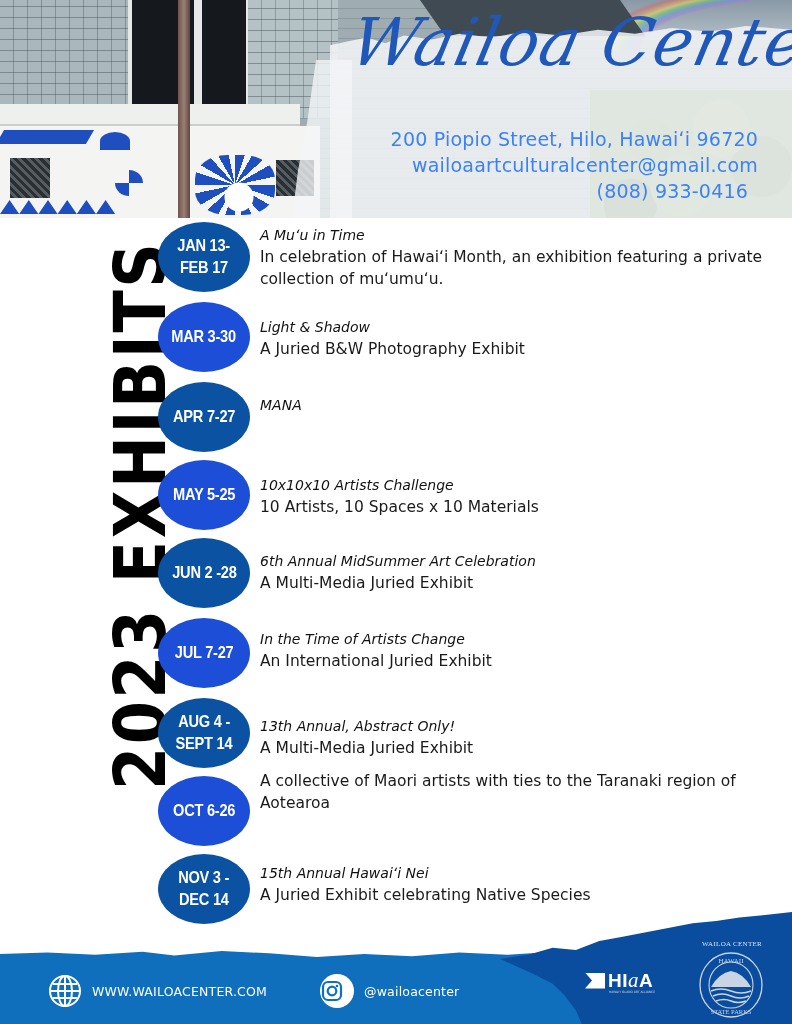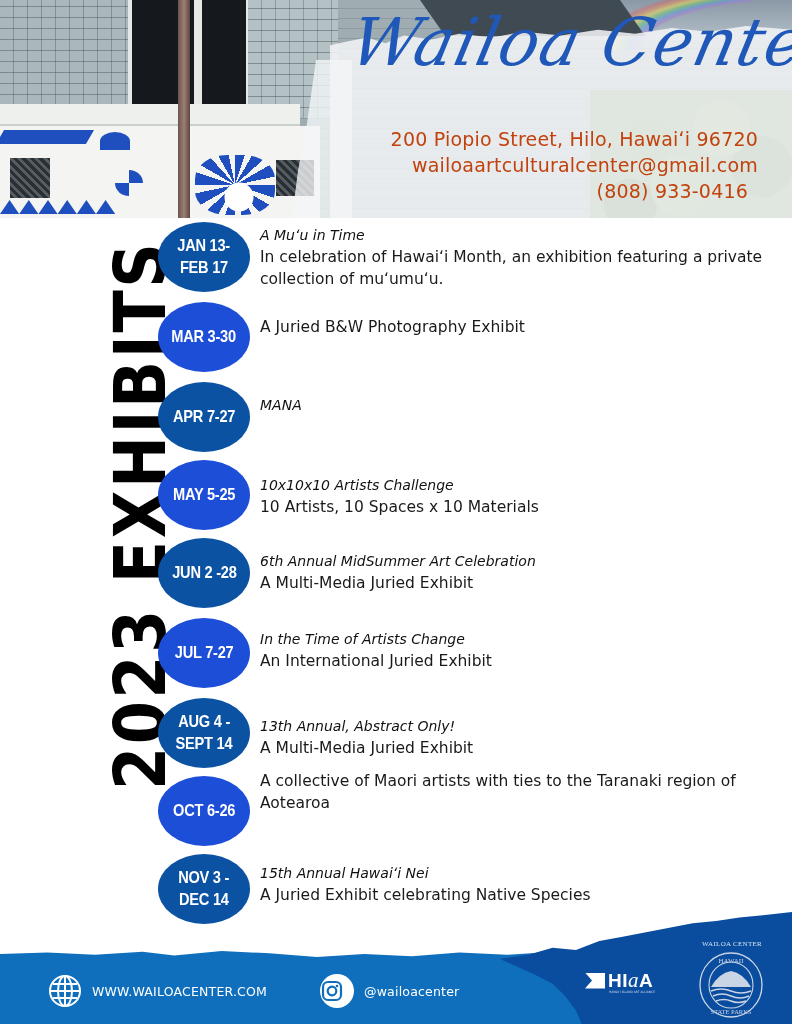--- a/index.html
+++ b/index.html
@@ -57,21 +57,21 @@
       clip-path: polygon(0 10%, 4% 8%, 8% 6%, 12% 9%, 16% 5%, 22% 7%, 28% 4%, 35% 6%, 42% 3%, 50% 5%, 58% 2%, 66% 4%, 74% 1%, 82% 3%, 90% 0, 100% 2%, 100% 100%, 0 100%); }
     .veil-left { position: absolute; left: 292px; top: 60px; width: 60px; height: 158px; background: rgba(243,245,247,0.8);
       clip-path: polygon(40% 0, 100% 0, 100% 100%, 0 100%, 10% 70%, 25% 40%); }
 
     .brand-title {
       position: absolute; left: 352px; top: 10px; width: 420px;
       font-family: "DejaVu Serif", serif; font-style: italic; font-weight: normal;
       font-size: 66px; line-height: 1; color: #1f58b8; letter-spacing: 1px;
       transform: skewX(-12deg); white-space: nowrap;
     }
-    .contact { position: absolute; right: 34px; top: 126px; text-align: right; color: #c2410c;
+    .contact { position: absolute; right: 34px; top: 126px; text-align: right; color: #3b82f6;
       font-family: "DejaVu Sans", sans-serif; font-size: 19px; line-height: 26px; letter-spacing: 0.2px; }
     .contact div { white-space: nowrap; }
     .contact .phone { padding-right: 10px; }
 
     
     .vertical-title {
       position: absolute; left: 104px; top: 790px; transform-origin: 0 0; transform: rotate(-90deg);
       font-family: "DejaVu Sans", sans-serif; font-weight: bold; font-size: 72px; letter-spacing: 3px;
       color: #000; white-space: nowrap; line-height: 1; width: 510px;
     }
@@ -160,20 +160,21 @@
       <div class="ex-title">A Muʻu in Time</div>
       <div class="ex-desc">In celebration of Hawaiʻi Month, an exhibition featuring a private collection of muʻumuʻu.</div>
     </div>
   </div>
 
   <div class="exhibit" style="top:80px;">
     <div class="badge light" style="top:0;">
       <span>MAR 3-30</span>
     </div>
     <div class="ex-text" style="top:14px;">
+      <div class="ex-title">Light &amp; Shadow</div>
       <div class="ex-desc">A Juried B&amp;W Photography Exhibit</div>
     </div>
   </div>
 
   <div class="exhibit" style="top:160px;">
     <div class="badge dark" style="top:0;text-align:right;">
       <span>APR 7-27</span>
     </div>
     <div class="ex-text" style="top:12px;">
       <div class="ex-title">MANA</div>

